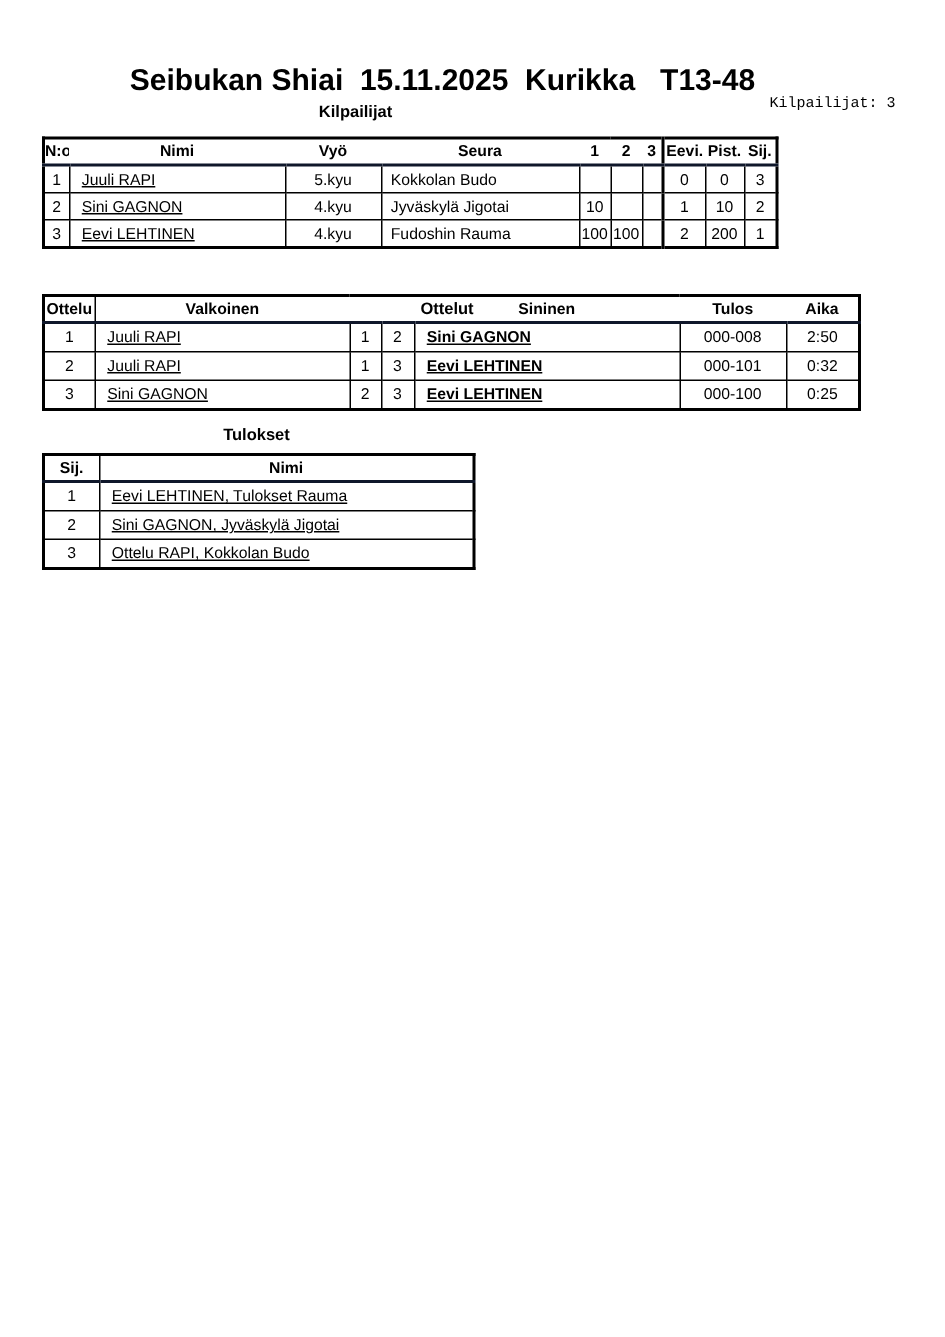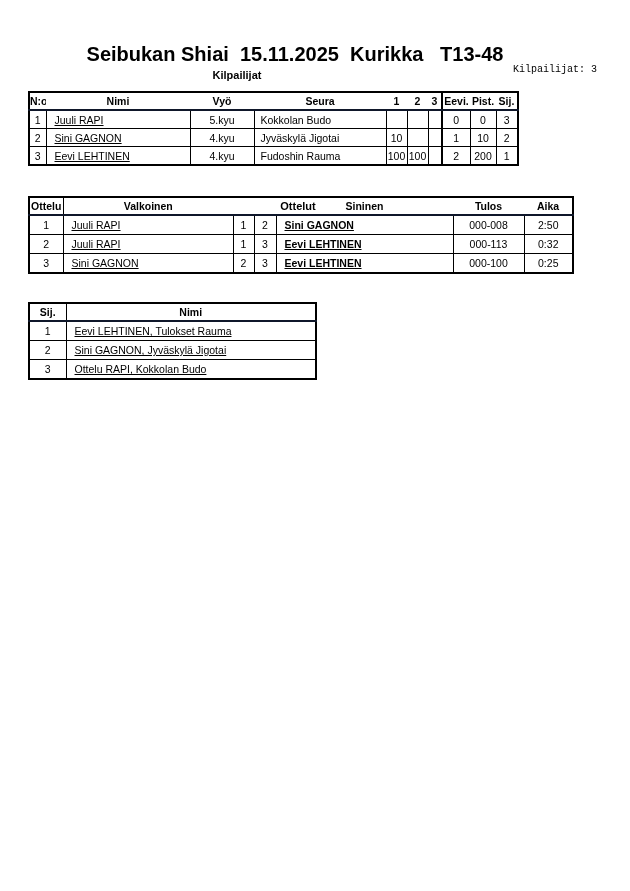--- a/index.html
+++ b/index.html
@@ -193,35 +193,36 @@
           <td class="al bold">Sini GAGNON</td>
           <td class="ac">000-008</td>
           <td class="ac">2:50</td>
         </tr>
         <tr>
           <td class="ac">2</td>
           <td class="al">Juuli RAPI</td>
           <td class="ac">1</td>
           <td class="ac">3</td>
           <td class="al bold">Eevi LEHTINEN</td>
-          <td class="ac">000-113</td>
+          <td class="ac">000-101</td>
           <td class="ac">0:32</td>
         </tr>
         <tr>
           <td class="ac">3</td>
           <td class="al">Sini GAGNON</td>
           <td class="ac">2</td>
           <td class="ac">3</td>
           <td class="al bold">Eevi LEHTINEN</td>
           <td class="ac">000-100</td>
           <td class="ac">0:25</td>
         </tr>
       </tbody>
   </table>
 
+  <div class="section-label" id="label-tulokset">Tulokset</div>
 
   <table class="report" id="results-table">
     <colgroup>
       <col style="width:37px">
         <col style="width:250px">
     </colgroup>
     <thead>
       <tr>
         <th class="hdr-divider">Sij.</th>
         <th>Nimi</th>

